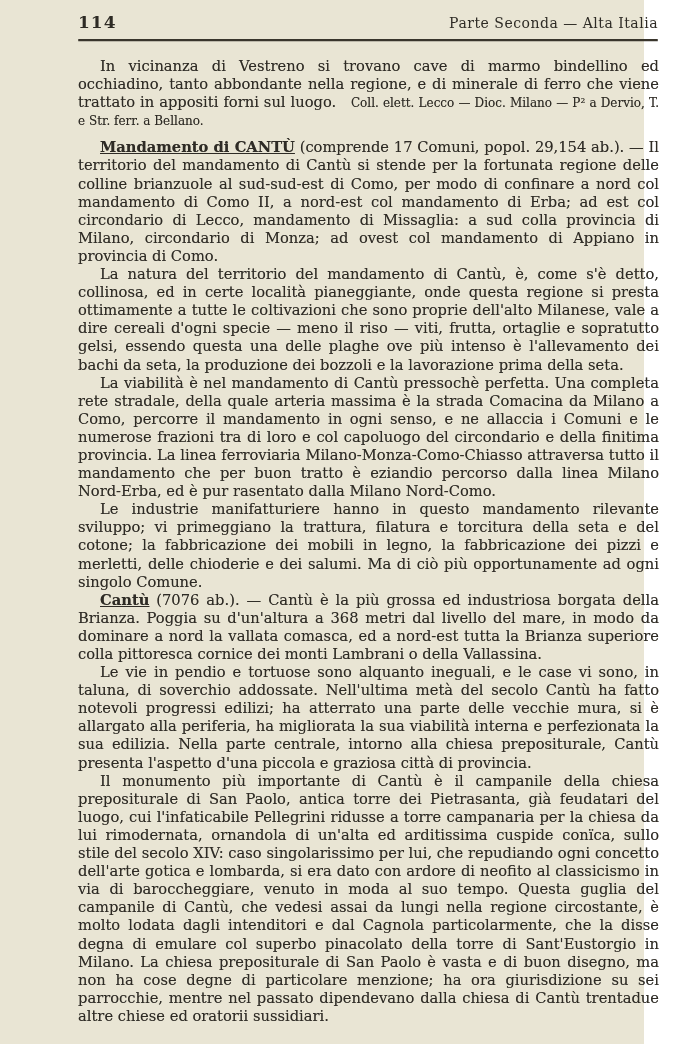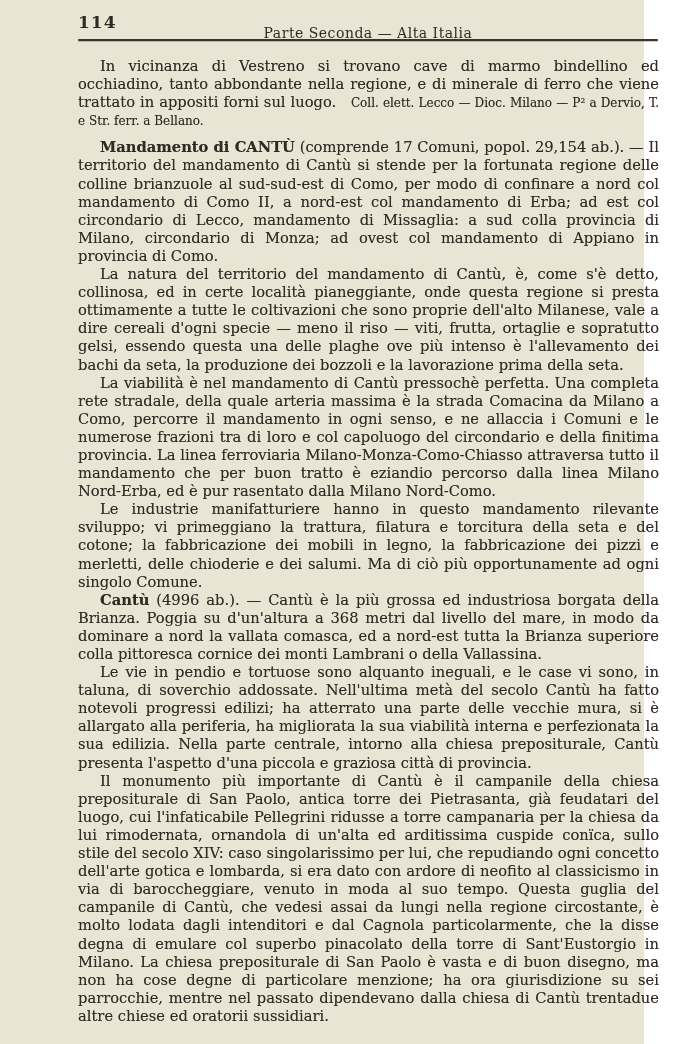--- a/index.html
+++ b/index.html
@@ -33,22 +33,22 @@
     left: 0;
     top: 0;
     font-size: 17px;
     font-weight: bold;
     letter-spacing: 1px;
   }
   .running-title {
     position: absolute;
     left: 0;
     right: 0;
-    top: 13px;
-    text-align: center;
+    top: 3px;
+    text-align: right;
     font-size: 14px;
     letter-spacing: 0.5px;
   }
   .rule {
     position: absolute;
     top: 39px;
     left: 78px;
     width: 580px;
     height: 2px;
     background: #39352c;
@@ -66,35 +66,35 @@
     text-shadow: 0 0 0.5px rgba(46, 43, 37, 0.45);
   }
   p.para {
     margin: 0;
     text-indent: 22px;
   }
   p.space-before {
     margin-top: 9px;
   }
   .italic { }
-  .bold   { font-weight: bold; }
+  .bold   { font-weight: bold; text-decoration: underline; }
   .small  { font-size: 12px; line-height: 1; }
 </style>
 </head>
 <body>
 
 <div class="page">
   <div class="header">
     <span class="pagenum">114</span>
     <span class="running-title">Parte Seconda — Alta Italia</span>
   </div>
   <div class="rule"></div>
   <div class="text-block">
       <p class="para"><span>In vicinanza di Vestreno si trovano cave di marmo </span><span class="italic">bindellino</span><span> ed </span><span class="italic">occhiadino</span><span>, tanto abbondante nella regione, e di minerale di ferro che viene trattato in appositi forni sul luogo. </span><span class="small">Coll. elett. Lecco — Dioc. Milano — P² a Dervio, T. e Str. ferr. a Bellano.</span></p>
       <p class="para space-before"><span class="bold">Mandamento di CANTÙ</span><span> (comprende 17 Comuni, popol. 29,154 ab.). — Il territorio del mandamento di Cantù si stende per la fortunata regione delle colline brianzuole al sud-sud-est di Como, per modo di confinare a nord col mandamento di Como II, a nord-est col mandamento di Erba; ad est col circondario di Lecco, mandamento di Missaglia: a sud colla provincia di Milano, circondario di Monza; ad ovest col mandamento di Appiano in provincia di Como.</span></p>
       <p class="para"><span>La natura del territorio del mandamento di Cantù, è, come s'è detto, collinosa, ed in certe località pianeggiante, onde questa regione si presta ottimamente a tutte le coltivazioni che sono proprie dell'alto Milanese, vale a dire cereali d'ogni specie — meno il riso — viti, frutta, ortaglie e sopratutto gelsi, essendo questa una delle plaghe ove più intenso è l'allevamento dei bachi da seta, la produzione dei bozzoli e la lavorazione prima della seta.</span></p>
       <p class="para"><span>La viabilità è nel mandamento di Cantù pressochè perfetta. Una completa rete stradale, della quale arteria massima è la strada Comacina da Milano a Como, percorre il mandamento in ogni senso, e ne allaccia i Comuni e le numerose frazioni tra di loro e col capoluogo del circondario e della finitima provincia. La linea ferroviaria Milano-Monza-Como-Chiasso attraversa tutto il mandamento che per buon tratto è eziandio percorso dalla linea Milano Nord-Erba, ed è pur rasentato dalla Milano Nord-Como.</span></p>
       <p class="para"><span>Le industrie manifatturiere hanno in questo mandamento rilevante sviluppo; vi primeggiano la trattura, filatura e torcitura della seta e del cotone; la fabbricazione dei mobili in legno, la fabbricazione dei pizzi e merletti, delle chioderie e dei salumi. Ma di ciò più opportunamente ad ogni singolo Comune.</span></p>
-      <p class="para"><span class="bold">Cantù</span><span> (4996 ab.). — Cantù è la più grossa ed industriosa borgata della Brianza. Poggia su d'un'altura a 368 metri dal livello del mare, in modo da dominare a nord la vallata comasca, ed a nord-est tutta la Brianza superiore colla pittoresca cornice dei monti Lambrani o della Vallassina.</span></p>
+      <p class="para"><span class="bold">Cantù</span><span> (7076 ab.). — Cantù è la più grossa ed industriosa borgata della Brianza. Poggia su d'un'altura a 368 metri dal livello del mare, in modo da dominare a nord la vallata comasca, ed a nord-est tutta la Brianza superiore colla pittoresca cornice dei monti Lambrani o della Vallassina.</span></p>
       <p class="para"><span>Le vie in pendio e tortuose sono alquanto ineguali, e le case vi sono, in taluna, di soverchio addossate. Nell'ultima metà del secolo Cantù ha fatto notevoli progressi edilizi; ha atterrato una parte delle vecchie mura, si è allargato alla periferia, ha migliorata la sua viabilità interna e perfezionata la sua edilizia. Nella parte centrale, intorno alla chiesa prepositurale, Cantù presenta l'aspetto d'una piccola e graziosa città di provincia.</span></p>
       <p class="para"><span>Il monumento più importante di Cantù è il campanile della chiesa prepositurale di San Paolo, antica torre dei Pietrasanta, già feudatari del luogo, cui l'infaticabile Pellegrini ridusse a torre campanaria per la chiesa da lui rimodernata, ornandola di un'alta ed arditissima cuspide conïca, sullo stile del secolo XIV: caso singolarissimo per lui, che repudiando ogni concetto dell'arte gotica e lombarda, si era dato con ardore di neofito al classicismo in via di baroccheggiare, venuto in moda al suo tempo. Questa guglia del campanile di Cantù, che vedesi assai da lungi nella regione circostante, è molto lodata dagli intenditori e dal Cagnola particolarmente, che la disse degna di emulare col superbo pinacolato della torre di Sant'Eustorgio in Milano. La chiesa prepositurale di San Paolo è vasta e di buon disegno, ma non ha cose degne di particolare menzione; ha ora giurisdizione su sei parrocchie, mentre nel passato dipendevano dalla chiesa di Cantù trentadue altre chiese ed oratorii sussidiari.</span></p>
     </div>
 </div>
 
 </body></html>

